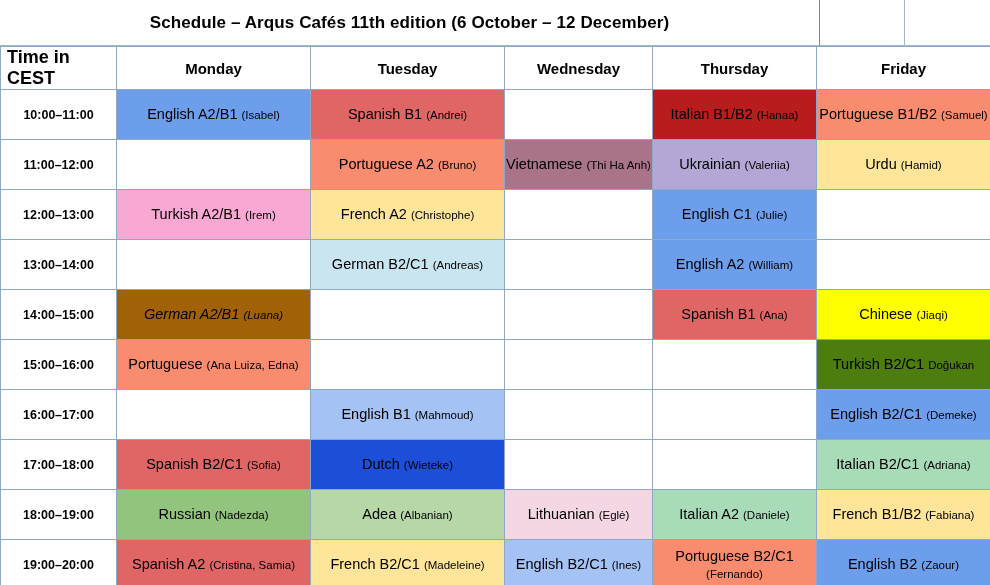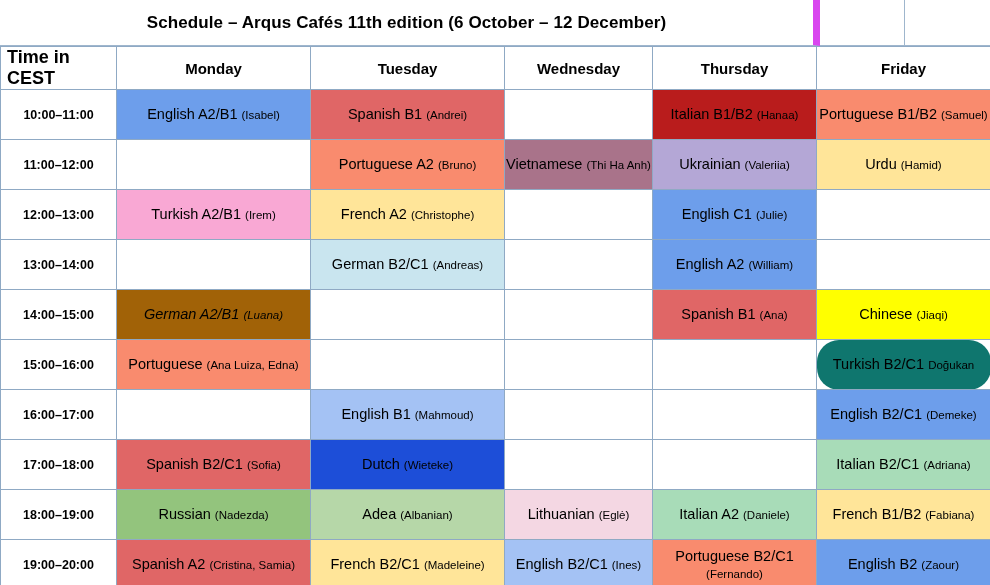--- a/index.html
+++ b/index.html
@@ -81,21 +81,21 @@
     position: relative;
     display: flex;
     width: 990px;
     height: 46px;
   }
   .top-strip .seg {
     border-bottom: 1px solid #9fb6cd;
     box-sizing: border-box;
     height: 46px;
   }
-  .seg-a { width: 820px; border-right: 7px solid #d946ef; display:flex; align-items:center; justify-content:center;}
+  .seg-a { width: 820px; border-right: 1px solid #d946ef; display:flex; align-items:center; justify-content:center;}
   .seg-b { width: 85px; border-right: 1px solid #9fb6cd; }
   .seg-c { width: 85px; }
 </style>
 </head>
 <body>
 
 <div id="page">
 
   <div class="top-strip">
     <div class="seg seg-a">
@@ -164,21 +164,21 @@
           <td class="cell empty" style="background: rgb(255, 255, 255);"></td>
           <td class="cell" style="background: rgb(224, 102, 102);"><span class="lang">Spanish</span> <span class="lvl">B1</span> <span class="tutor">(Ana)</span></td>
           <td class="cell" style="background: rgb(255, 255, 0);"><span class="lang">Chinese</span> <span class="tutor">(Jiaqi)</span></td>
         </tr>
         <tr>
           <td class="timecell">15:00–16:00</td>
           <td class="cell" style="background: rgb(249, 139, 110);"><span class="lang">Portuguese</span> <span class="tutor">(Ana Luiza, Edna)</span></td>
           <td class="cell empty" style="background: rgb(255, 255, 255);"></td>
           <td class="cell empty" style="background: rgb(255, 255, 255);"></td>
           <td class="cell empty" style="background: rgb(255, 255, 255);"></td>
-          <td class="cell" style="background: #0f766e; border-radius: 22px;"><span class="lang">Turkish</span> <span class="lvl">B2/C1</span> <span class="tutor">Doğukan</span></td>
+          <td class="cell" style="background: #4d7c0f;"><span class="lang">Turkish</span> <span class="lvl">B2/C1</span> <span class="tutor">Doğukan</span></td>
         </tr>
         <tr>
           <td class="timecell">16:00–17:00</td>
           <td class="cell empty" style="background: rgb(255, 255, 255);"></td>
           <td class="cell" style="background: rgb(164, 194, 244);"><span class="lang">English</span> <span class="lvl">B1</span> <span class="tutor">(Mahmoud)</span></td>
           <td class="cell empty" style="background: rgb(255, 255, 255);"></td>
           <td class="cell empty" style="background: rgb(255, 255, 255);"></td>
           <td class="cell" style="background: rgb(109, 158, 235);"><span class="lang">English</span> <span class="lvl">B2/C1</span> <span class="tutor">(Demeke)</span></td>
         </tr>
         <tr>

